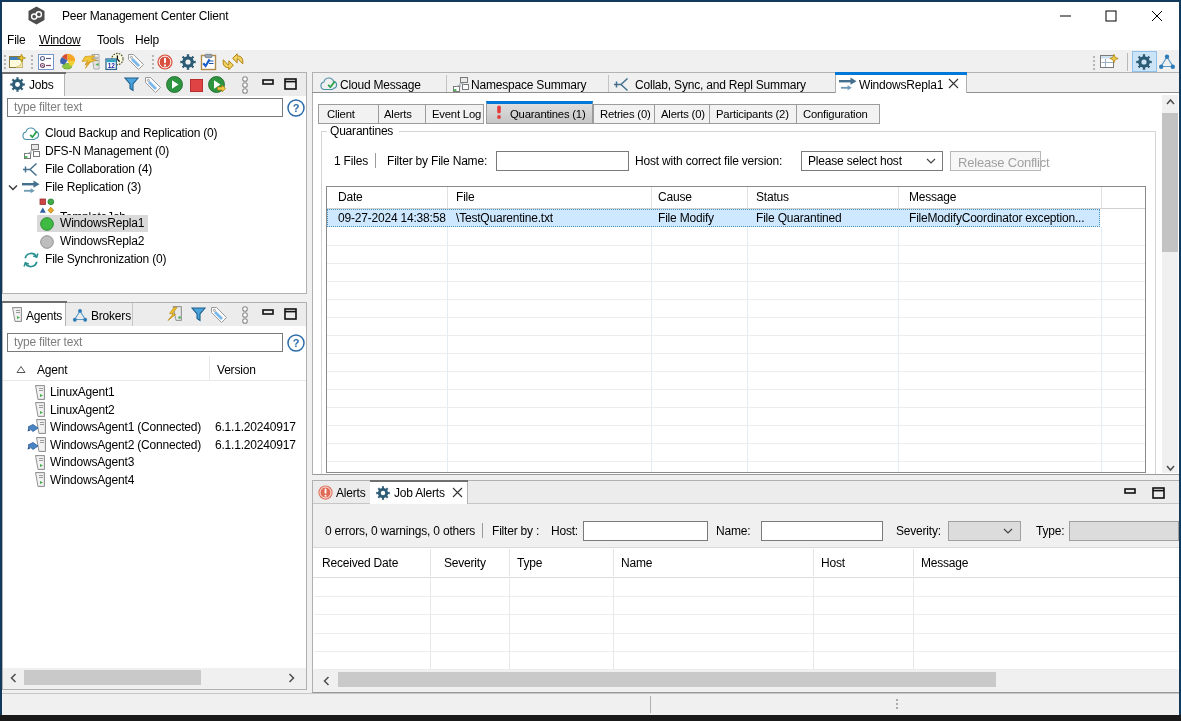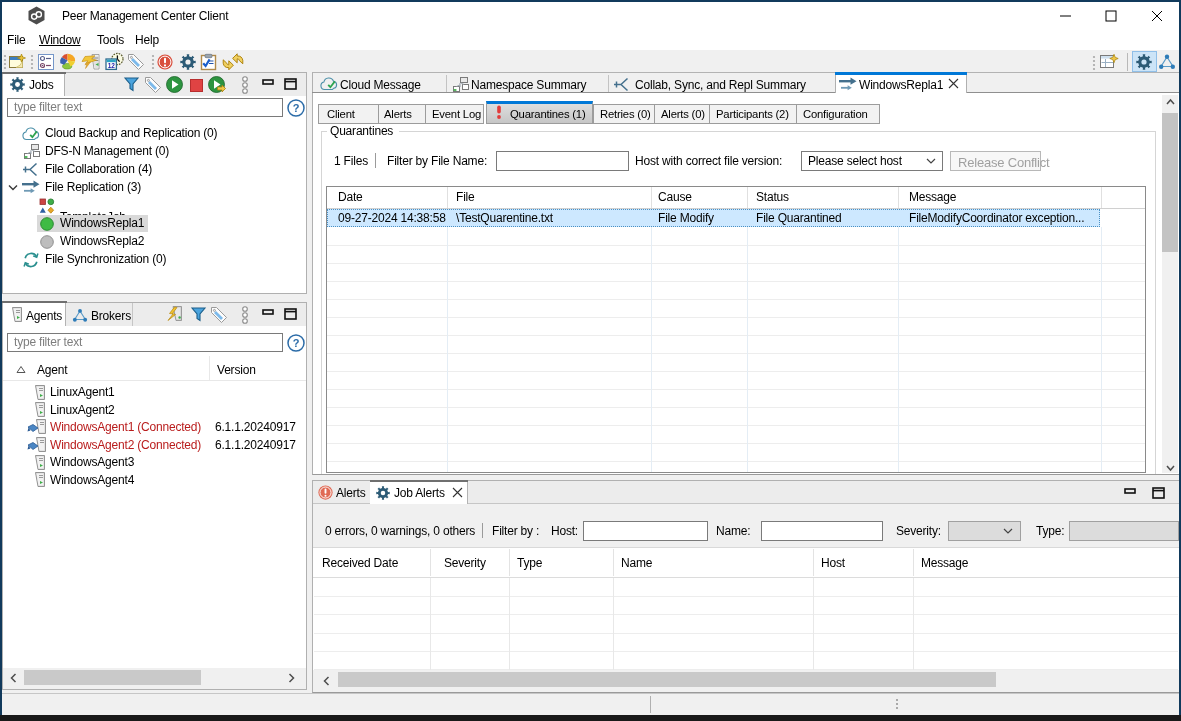--- a/index.html
+++ b/index.html
@@ -1,21 +1,21 @@
 <!DOCTYPE html>
 <html><head>
 <meta charset="utf-8">
 <style>
   * { margin:0; padding:0; box-sizing:border-box; }
   html,body { width:1181px; height:721px; overflow:hidden; }
   body { font-family:"Liberation Sans", sans-serif; font-size:12px; color:#000; background:#f0f0f0; position:relative; }
   .abs { position:absolute; }
   .txt { position:absolute; white-space:nowrap; line-height:15px; letter-spacing:-0.2px; }
   .t11 { font-size:11.3px; }
-  .g { color:#b91c1c; }
+  .g { color:#000000; }
   .input { position:absolute; background:#fff; border:1px solid #7a7a7a; }
   .vline { position:absolute; width:1px; }
   .hline { position:absolute; height:1px; }
   svg { position:absolute; overflow:visible; }
 </style>
 </head>
 <body>
 
 <div class="abs" style="left:0;top:0;width:1181px;height:2px;background:#113a5c;"></div>
 <div class="abs" style="left:0;top:0;width:2px;height:715px;background:#113a5c;"></div>

